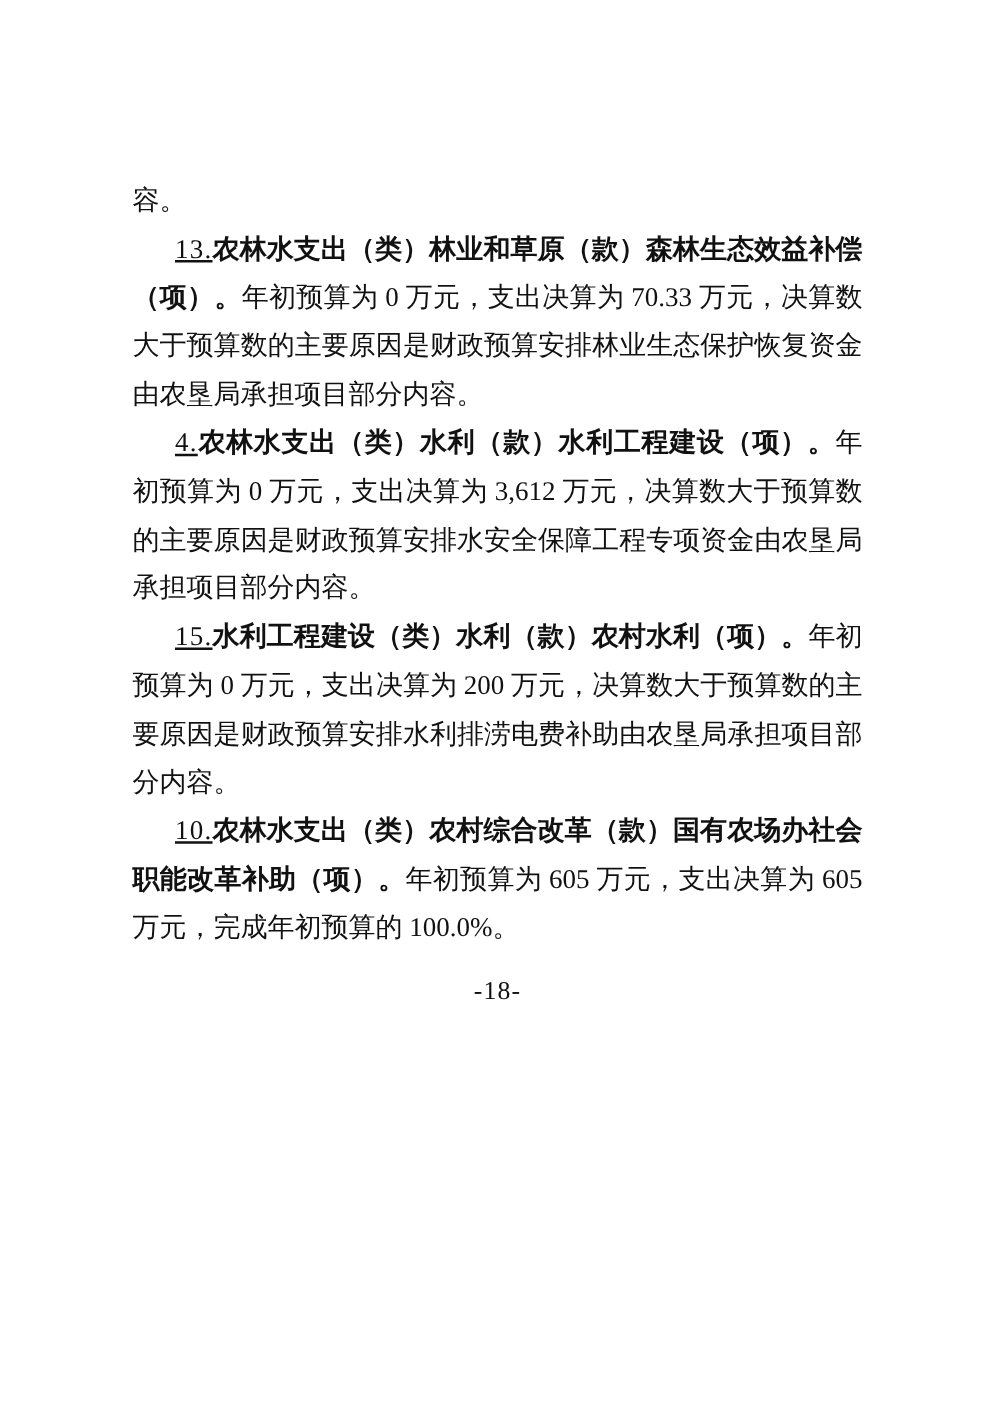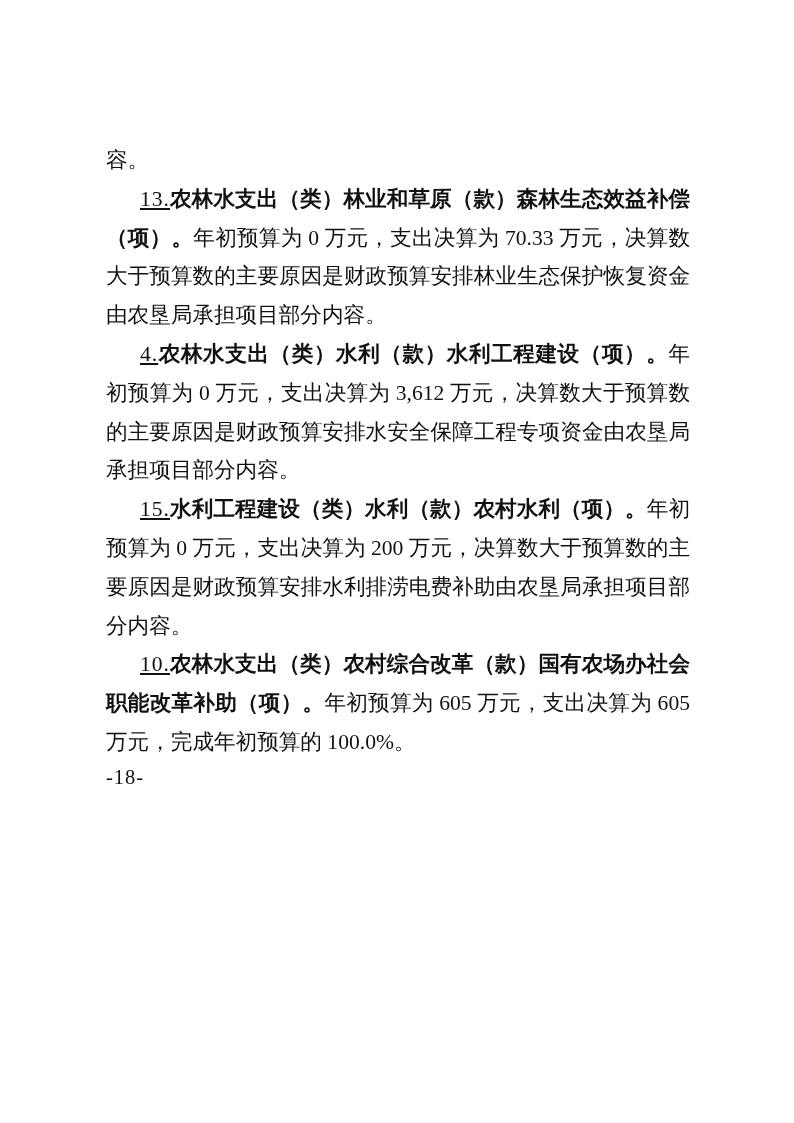--- a/index.html
+++ b/index.html
@@ -40,23 +40,23 @@
     text-decoration: underline;
   }
   .head {
     font-family: "Liberation Sans", "DejaVu Sans", sans-serif;
     font-weight: 700;
   }
   .body-text {
     font-weight: 400;
   }
   .pagenum {
-    margin: 0;
+    margin: 16px;
     padding-top: 4px;
-    text-align: left;
+    text-align: center;
     font-family: "Liberation Serif", "DejaVu Serif", serif;
     font-size: 20.5px;
     line-height: 22px;
     letter-spacing: 1px;
   }
 </style>
 </head>
 <body>
 
 <div class="page">

